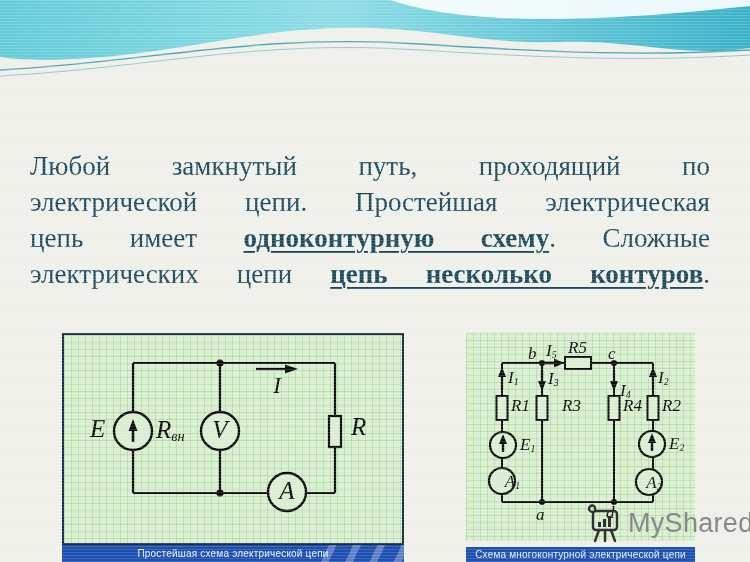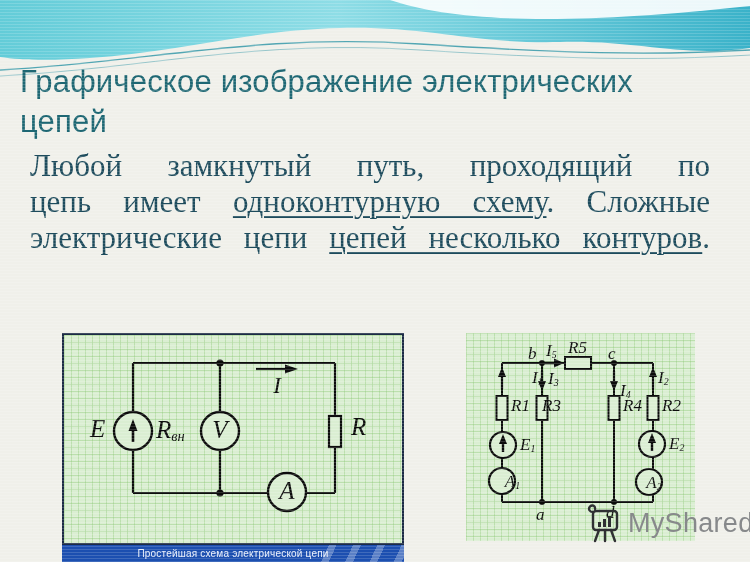--- a/index.html
+++ b/index.html
@@ -7,23 +7,23 @@
          font-family:"Liberation Sans",sans-serif;}
   .slide::before{content:"";position:absolute;inset:0;pointer-events:none;
          background:repeating-linear-gradient(180deg,rgba(255,255,255,.35) 0 1px,transparent 1px 3px);
          opacity:.45;z-index:5;}
   .waves{position:absolute;left:0;top:0;z-index:1;}
 
   .page-title{position:absolute;left:20px;top:62px;width:716px;z-index:2;
          color:#1e6773;font-size:31px;line-height:40px;font-weight:400;letter-spacing:.2px;}
 
   .body-text{position:absolute;left:30px;top:148px;width:680px;z-index:2;
-         font-family:"Liberation Serif",serif;font-size:31px;color:#1d4b5c;}
+         font-family:"Liberation Serif",serif;font-size:27px;color:#1d4b5c;}
   .body-line{height:36px;line-height:36px;text-align:justify;text-align-last:justify;white-space:nowrap;}
-  .body-line u{text-underline-offset:4px;text-decoration-thickness:1.5px;}
+  .body-line u{text-underline-offset:4px;text-decoration-thickness:1.5px;font-weight:bold;}
 
   .panel{position:absolute;z-index:3;}
   .panel-left{left:62px;top:333px;width:342px;}
   .panel-right{left:466px;top:333px;width:229px;}
   .panel-body{position:relative;
          background-color:#daeed2;
          background-image:
            linear-gradient(to right, rgba(150,205,130,.45) 1px, transparent 1px),
            linear-gradient(to bottom, rgba(150,205,130,.45) 1px, transparent 1px);
          background-size:7px 7px;}
@@ -61,29 +61,26 @@
         <stop offset="0.45" stop-color="#8edde6"></stop>
         <stop offset="1" stop-color="#3ab2c9"></stop>
       </linearGradient>
     </defs>
     <path fill="url(#tg)" d="M0,0 H750 V48 C680,58 640,40 560,42 C470,44 430,26 340,28 C250,30 180,52 90,58 C50,61 20,60 0,57 Z"></path>
     <path fill="#ffffff" opacity="0.9" d="M390,0 C455,22 565,26 750,6 L750,0 Z"></path>
     <path fill="none" stroke="#2a93a5" stroke-width="1.4" opacity="0.8" d="M0,70 C150,62 255,33 420,44 C560,53 650,56 750,50"></path>
     <path fill="none" stroke="#2a93a5" stroke-width="0.9" opacity="0.5" d="M0,76 C150,68 255,39 420,50 C560,59 650,61 750,55"></path>
   </svg>
 
-  <div class="page-title">
-    <div>Графическое изображение электрических</div>
-    <div>цепей</div>
-  </div>
 
   <div class="body-text">
     <div class="body-line">Любой замкнутый путь, проходящий по</div>
+    <div class="body-line">электрической цепи. Простейшая электрическая</div>
     <div class="body-line"><span>цепь имеет </span><u>одноконтурную схему</u><span>. Сложные</span></div>
-    <div class="body-line"><span>электрические цепи </span><u>цепей несколько контуров</u><span>.</span></div>
+    <div class="body-line"><span>электрических цепи </span><u>цепь несколько контуров</u><span>.</span></div>
   </div>
 
   <div class="panel panel-left">
     <div class="panel-body">
       <svg class="schematic" width="338" height="208" viewBox="0 0 338 208">
         <g stroke="#0c0c0c" stroke-width="2.2" fill="none">
           <path d="M69,28 H271"></path>
           <path d="M69,158 H271"></path>
           <path d="M69,28 V158"></path>
           <path d="M156,28 V158"></path>
@@ -149,34 +146,37 @@
         <polygon points="76,58 72,48 80,48" fill="#0c0c0c"></polygon>
         <line x1="148" y1="38" x2="148" y2="50" stroke="#0c0c0c" stroke-width="2.2"></line>
         <polygon points="148,58 144,48 152,48" fill="#0c0c0c"></polygon>
         <line x1="187" y1="56" x2="187" y2="42" stroke="#0c0c0c" stroke-width="2.2"></line>
         <polygon points="187,34 183,44 191,44" fill="#0c0c0c"></polygon>
       </svg>
       <span class="lbl small-lbl" style="left:62px;top:12px;">b</span>
       <span class="lbl small-lbl" style="left:80px;top:9px;"><span>I</span><sub>5</sub></span>
       <span class="lbl small-lbl" style="left:102px;top:6px;">R5</span>
       <span class="lbl small-lbl" style="left:142px;top:12px;">c</span>
-      <span class="lbl small-lbl" style="left:42px;top:36px;padding-left:24px;"><span>I</span><sub>1</sub></span>
+      <span class="lbl small-lbl" style="left:42px;top:36px;"><span>I</span><sub>1</sub></span>
       <span class="lbl small-lbl" style="left:82px;top:37px;"><span>I</span><sub>3</sub></span>
       <span class="lbl small-lbl" style="left:154px;top:37px;margin-top:12px;"><span>I</span><sub>4</sub></span>
       <span class="lbl small-lbl" style="left:192px;top:36px;"><span>I</span><sub>2</sub></span>
       <span class="lbl small-lbl" style="left:45px;top:64px;">R1</span>
-      <span class="lbl small-lbl" style="left:76px;top:64px;">R3</span>
+      <span class="lbl small-lbl" style="left:96px;top:64px;">R3</span>
       <span class="lbl small-lbl" style="left:157px;top:64px;">R4</span>
       <span class="lbl small-lbl" style="left:196px;top:64px;">R2</span>
       <span class="lbl small-lbl" style="left:54px;top:103px;"><span>E</span><sub>1</sub></span>
       <span class="lbl small-lbl" style="left:203px;top:102px;text-align:center;"><span>E</span><sub>2</sub></span>
       <span class="lbl small-lbl ctr" style="left:25px;top:140px;width:43px;"><span>A</span><sub>1</sub></span>
       <span class="lbl small-lbl ctr" style="left:172px;top:141px;width:32px;"><span>A</span><sub>2</sub></span>
       <span class="lbl small-lbl" style="left:70px;top:173px;">a</span>
       <span class="lbl small-lbl" style="left:140px;top:171px;">d</span>
+    </div>
+    <div class="caption-bar">
+      <span>Схема многоконтурной электрической цепи</span>
     </div>
   </div>
 
   <div class="watermark">
     <svg width="40" height="44" viewBox="0 0 40 44">
       <g stroke="#2f3033" stroke-width="2.4" fill="none" stroke-linecap="round">
         <rect x="8" y="10" width="24" height="19" rx="3"></rect>
         <path d="M8,11 C4.5,11 3,8 5,5.5 C7,3.5 10.5,4.5 10,8"></path>
         <path d="M14,29 L10,40"></path>
         <path d="M26,29 L30,40"></path>

